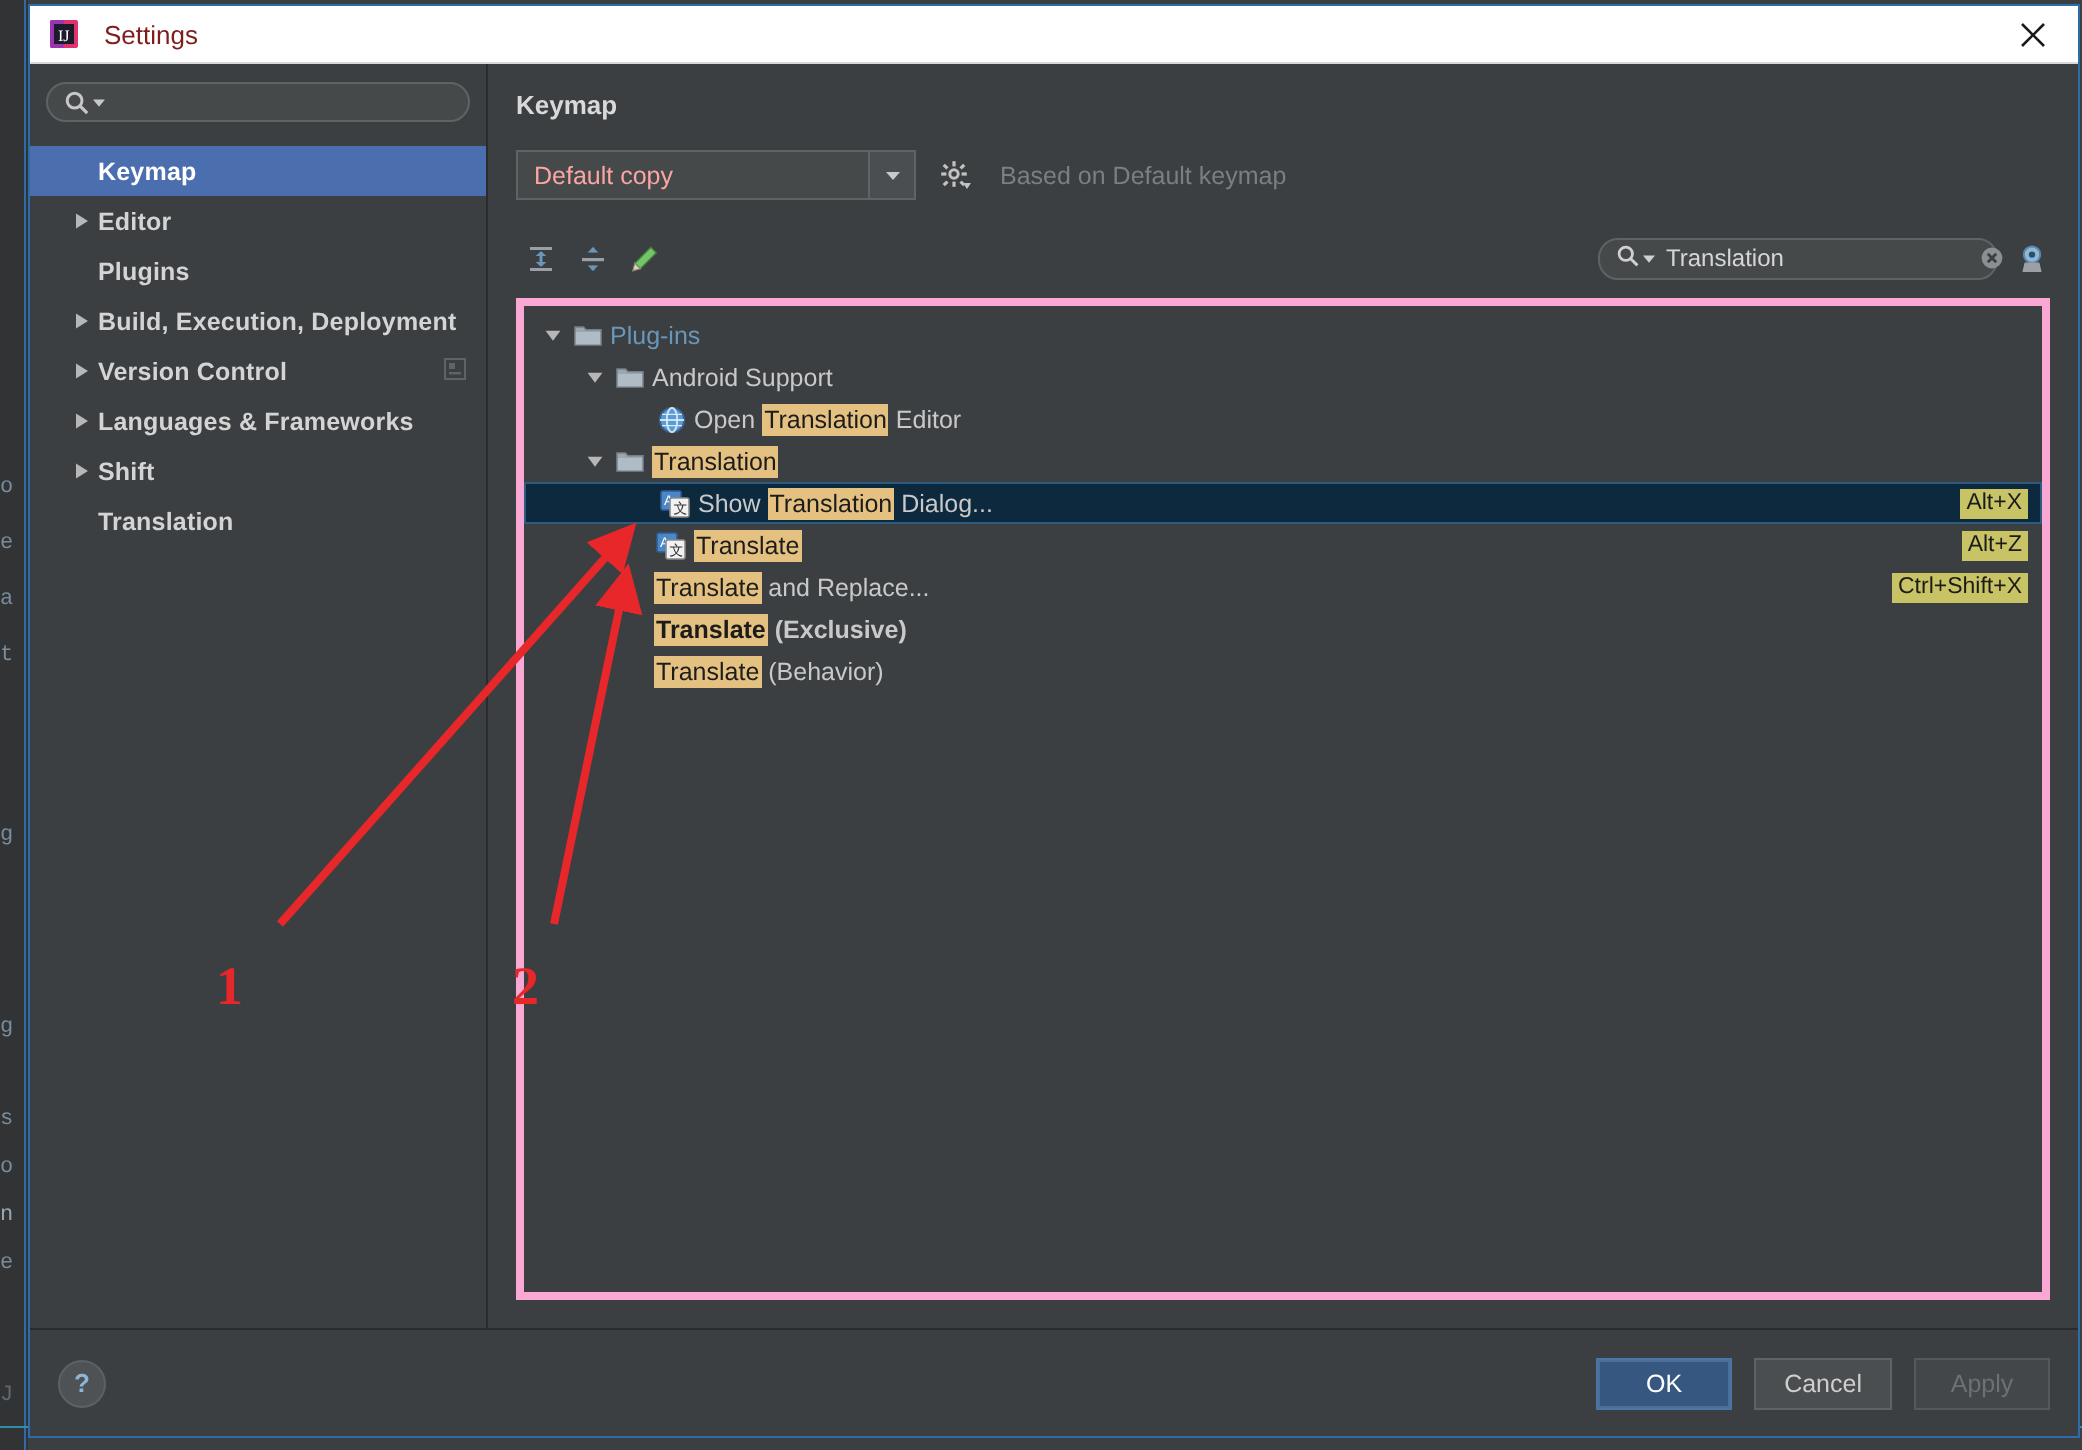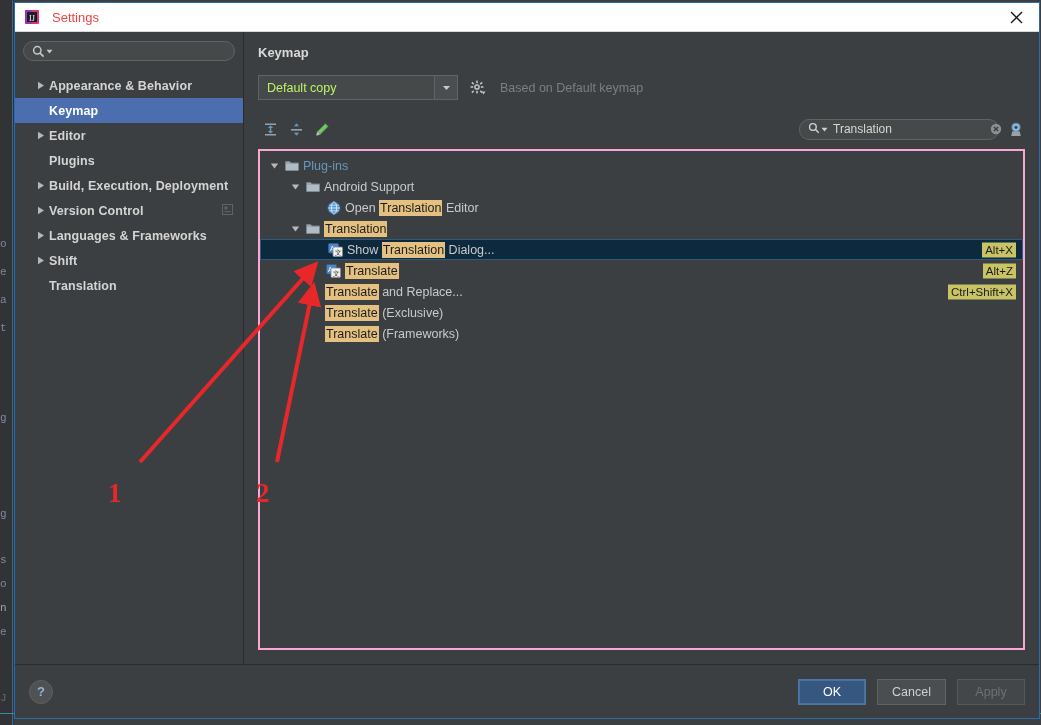--- a/index.html
+++ b/index.html
@@ -25,21 +25,21 @@
   
   #dialog{
     position:absolute;left:14px;top:2px;width:1026px;height:717px;
     border:1px solid #2d6ca8;box-sizing:border-box;background:#3c3f41;
     display:flex;flex-direction:column;
   }
   
   #titlebar{height:29px;background:#ffffff;display:flex;align-items:center;
      padding:0 0 0 9px;box-sizing:border-box;flex:0 0 29px;border-bottom:1px solid #d8d8d8;}
   #titlebar .tb-icon{width:16px;height:16px;position:relative;flex:0 0 16px;text-align:center;}
-  #titlebar .title-text{margin-left:12px;font-size:13px;color:#ef4444;
+  #titlebar .title-text{margin-left:12px;font-size:13px;color:#7f1d1d;
      font-family:"Liberation Sans","DejaVu Sans",sans-serif;}
   #titlebar .spacer{flex:1;}
   #titlebar .close-btn{width:46px;height:29px;display:flex;align-items:center;justify-content:center;
      cursor:pointer;}
   #titlebar .close-btn svg{display:block;}
 
   
   #dlg-body{flex:1;display:flex;min-height:0;background:#3c3f41;}
 
   
@@ -61,39 +61,39 @@
   .nav-item .trail-icon{position:absolute;right:10px;top:50%;transform:translateY(-50%);opacity:.45;}
 
   
   #content{flex:1;display:flex;flex-direction:column;min-width:0;padding:0 0 0 0;}
   #content-inner{padding:13px 14px 0 14px;display:flex;flex-direction:column;flex:1;min-height:0;}
   #keymap-title{font-size:13px;color:#d9d9d9;font-weight:bold;margin:0 0 15px 0;}
 
   #scheme-row{display:flex;align-items:center;height:25px;margin-bottom:16px;}
   #scheme-combo{width:200px;height:25px;box-sizing:border-box;border:1px solid #5e6366;background:#45494a;
      display:flex;align-items:center;}
-  #scheme-combo .cb-text{flex:1;padding-left:8px;font-size:12.5px;color:#bef264;white-space:nowrap;overflow:hidden;}
+  #scheme-combo .cb-text{flex:1;padding-left:8px;font-size:12.5px;color:#fca5a5;white-space:nowrap;overflow:hidden;}
   #scheme-combo .cb-arrow{width:22px;height:23px;border-left:1px solid #5e6366;display:flex;
      align-items:center;justify-content:center;background:#4a4e50;}
   #gear-btn{margin-left:12px;display:flex;align-items:center;cursor:pointer;}
   #based-on{margin-left:14px;font-size:12.5px;color:#7b7f80;}
 
   #tools-row{display:flex;align-items:center;height:26px;margin-bottom:7px;}
   .tool-btn{width:24px;height:24px;display:flex;align-items:center;justify-content:center;cursor:pointer;
      margin-right:2px;}
   #tools-row .grow{flex:1;}
   #km-search{width:200px;height:21px;box-sizing:border-box;border:1px solid #5e6366;border-radius:10px;
      background:#45494a;display:flex;align-items:center;padding:0 6px 0 8px;}
   #km-search input{flex:1;background:transparent;border:0;outline:0;color:#d6d6d6;font-size:12px;
      font-family:"Liberation Sans","DejaVu Sans",sans-serif;margin-left:3px;}
   #km-search .clear{flex:0 0 auto;display:flex;align-items:center;cursor:pointer;}
   #filter-btn{margin-left:9px;display:flex;align-items:center;cursor:pointer;}
 
   
-  #tree-wrap{flex:1;min-height:0;border:2px solid #f9a8d4;background:#3c3f41;overflow:hidden;position:relative;}
+  #tree-wrap{flex:1;min-height:0;border:4px solid #f9a8d4;background:#3c3f41;overflow:hidden;position:relative;}
   #tree{padding:4px 0 0 0;}
   .trow{height:21px;display:flex;align-items:center;white-space:nowrap;cursor:default;position:relative;}
   .trow.selected{background:#0d293e;outline:1px solid #2d5c80;outline-offset:-1px;}
   .trow .tw{width:17px;flex:0 0 17px;display:flex;align-items:center;justify-content:center;}
   .trow .tw.empty{visibility:hidden;}
   .trow .ticon{width:17px;flex:0 0 17px;display:flex;align-items:center;justify-content:center;margin-right:3px;}
   .trow .ticon.none{width:0;flex:0 0 0;margin:0;}
   .trow .tlabel{font-size:12.5px;color:#c9c9c9;}
   .trow .tlabel .hl{background:#e4c180;color:#1c1c1c;padding:1px 1px;}
   .trow .tlabel.link{color:#6897bb;}
@@ -176,28 +176,20 @@
         </span>
         <span style="margin-left:1px;">
           <svg width="7" height="7" viewBox="0 0 7 7">
               <polygon points="0.5,1.8 6.5,1.8 3.5,5.4" fill="#c7c7c7"></polygon>
             </svg>
         </span>
         <input id="sb-input" type="text" placeholder="" style="">
       </div>
 
       <div id="nav">
-          <div class="nav-item">
-            <span class="twisty">
-              <svg width="8" height="9" viewBox="0 0 8 9">
-                <polygon points="1,0.8 7,4.5 1,8.2" fill="#b7b7b7"></polygon>
-              </svg>
-            </span>
-            <span class="nav-label">Appearance &amp; Behavior</span>
-          </div>
           <div class="nav-item selected">
             <span class="twisty empty">
               <svg width="8" height="9" viewBox="0 0 8 9">
                 <polygon points="1,0.8 7,4.5 1,8.2" fill="#b7b7b7"></polygon>
               </svg>
             </span>
             <span class="nav-label">Keymap</span>
           </div>
           <div class="nav-item">
             <span class="twisty">
@@ -449,37 +441,37 @@
               <div class="trow" style="padding-left: 48px;">
                 <span class="tw empty">
                   <svg width="9" height="8" viewBox="0 0 9 8">
                     <polygon points="0.8,1.4 8.2,1.4 4.5,6.4" fill="#b7b7b7"></polygon>
                   </svg>
                 </span>
                 <span class="ticon none"></span>
                 <span class="tlabel"><span class="hl">Translate</span><span> and Replace...</span></span>
                 <span class="shortcut">Ctrl+Shift+X</span>
               </div>
+              <div class="trow" style="padding-left: 48px; font-weight: bold;">
+                <span class="tw empty">
+                  <svg width="9" height="8" viewBox="0 0 9 8">
+                    <polygon points="0.8,1.4 8.2,1.4 4.5,6.4" fill="#b7b7b7"></polygon>
+                  </svg>
+                </span>
+                <span class="ticon none"></span>
+                <span class="tlabel"><span class="hl">Translate</span><span> (Exclusive)</span></span>
+              </div>
               <div class="trow" style="padding-left: 48px;">
                 <span class="tw empty">
                   <svg width="9" height="8" viewBox="0 0 9 8">
                     <polygon points="0.8,1.4 8.2,1.4 4.5,6.4" fill="#b7b7b7"></polygon>
                   </svg>
                 </span>
                 <span class="ticon none"></span>
-                <span class="tlabel"><span class="hl">Translate</span><span> (Exclusive)</span></span>
-              </div>
-              <div class="trow" style="padding-left: 48px;">
-                <span class="tw empty">
-                  <svg width="9" height="8" viewBox="0 0 9 8">
-                    <polygon points="0.8,1.4 8.2,1.4 4.5,6.4" fill="#b7b7b7"></polygon>
-                  </svg>
-                </span>
-                <span class="ticon none"></span>
-                <span class="tlabel"><span class="hl">Translate</span><span> (Frameworks)</span></span>
+                <span class="tlabel"><span class="hl">Translate</span><span> (Behavior)</span></span>
               </div>
             </div>
         </div>
 
       </div>
 
       <div style="height:14px;"></div>
     </div>
   </div>
 

